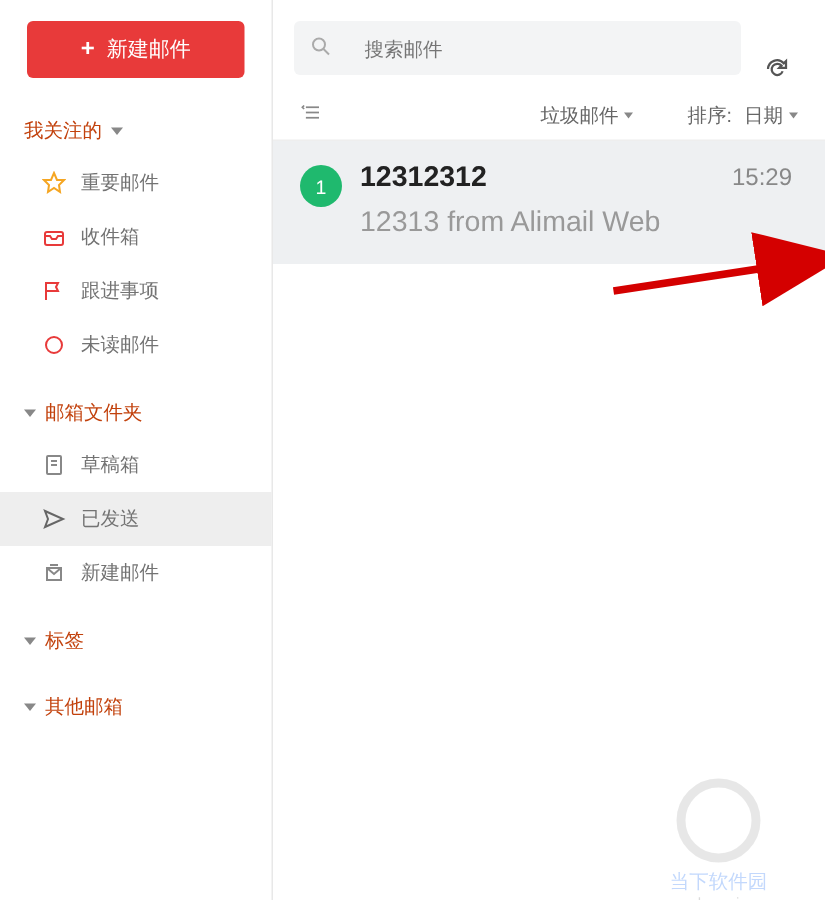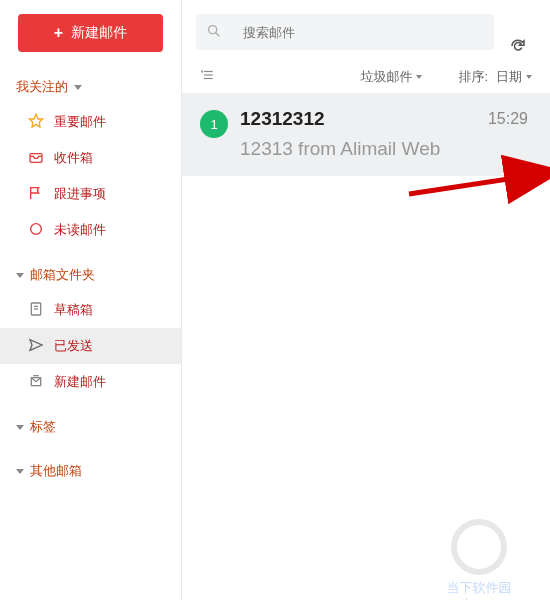--- a/index.html
+++ b/index.html
@@ -44,23 +44,24 @@
       cursor: pointer;
     }
     .chev {
       width: 0; height: 0;
       border-left: 4px solid transparent;
       border-right: 4px solid transparent;
       border-top: 5px solid #888;
     }
     .side-item {
       display: flex;
+      align-items: center;
       gap: 10px;
       padding: 9px 18px 9px 28px;
-      color: #b91c1c;
+      color: #737373;
       cursor: pointer;
     }
     .side-item.active { background: #eeeeee; }
     .side-icon { width: 16px; height: 16px; display: flex; align-items: center; justify-content: center; }
 
     .main {
       margin-left: 182px;
       height: 600px;
       position: relative;
     }

